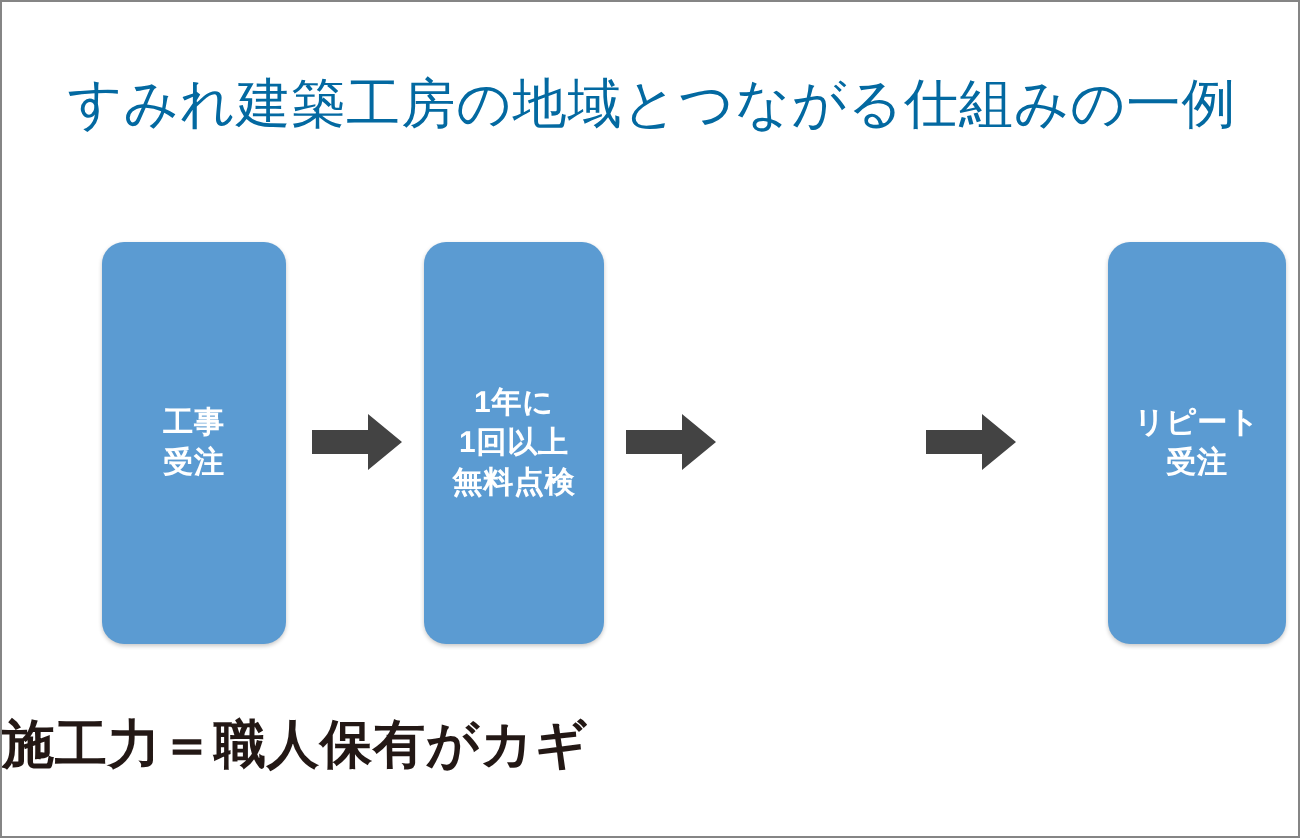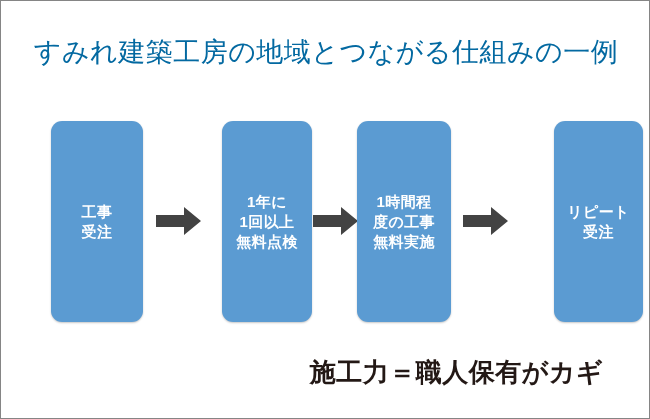--- a/index.html
+++ b/index.html
@@ -66,34 +66,33 @@
     position: absolute;
     top: 100px;
     width: 46px;
     height: 30px;
     margin-top: -15px;
   }
   .flow-arrow svg { display: block; }
   
   #flow-box-0  { left: 0px;   width: 92px; }
   #flow-arrow-0{ left: 105px; }
-  #flow-box-1  { left: 171px; width: 90px; }
+  #flow-box-1  { left: 161px; width: 90px; }
   #flow-arrow-1{ left: 262px; }
   #flow-box-2  { left: 306px; width: 94px; }
   #flow-arrow-2{ left: 412px; }
   #flow-box-3  { left: 463px; width: 89px; margin-left: 40px; }
   
   #caption {
     position: absolute;
     left: 0;
     top: 354px;
     width: 650px;
     padding-right: 48px;
     box-sizing: border-box;
-    text-align: right;
     font-size: 26px;
     line-height: 34px;
     font-weight: bold;
     color: #231815;
     letter-spacing: 0.5px;
     white-space: nowrap;
   }
 </style>
 </head>
 <body>
@@ -120,25 +119,20 @@
 1回以上
 無料点検</div>
     </div>
 
     <div class="flow-arrow" id="flow-arrow-1">
       <svg width="46" height="30" viewBox="0 0 46 30">
         <polygon points="0,9 28,9 28,1 45,15 28,29 28,21 0,21" fill="#434343"></polygon>
       </svg>
     </div>
 
-    <div class="flow-box" id="flow-box-2">
-      <div class="flow-box-label">1時間程
-度の工事
-無料実施</div>
-    </div>
 
     <div class="flow-arrow" id="flow-arrow-2">
       <svg width="46" height="30" viewBox="0 0 46 30">
         <polygon points="0,9 28,9 28,1 45,15 28,29 28,21 0,21" fill="#434343"></polygon>
       </svg>
     </div>
 
     <div class="flow-box" id="flow-box-3">
       <div class="flow-box-label">リピート
 受注</div>

